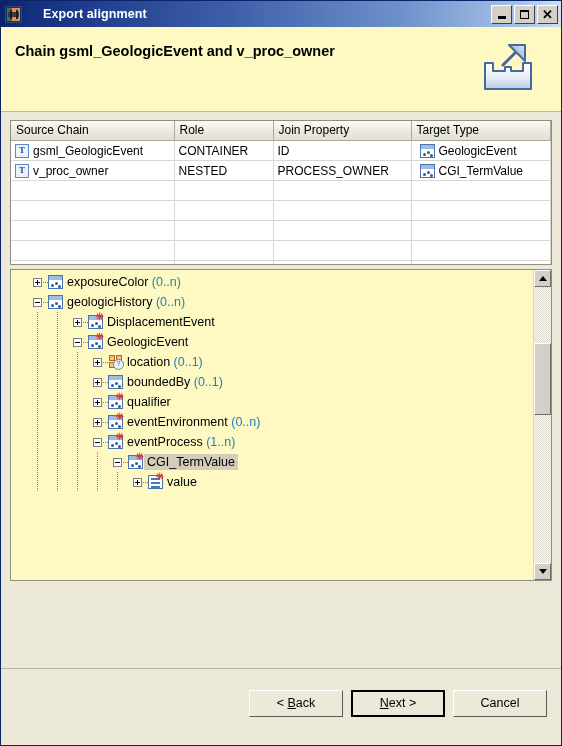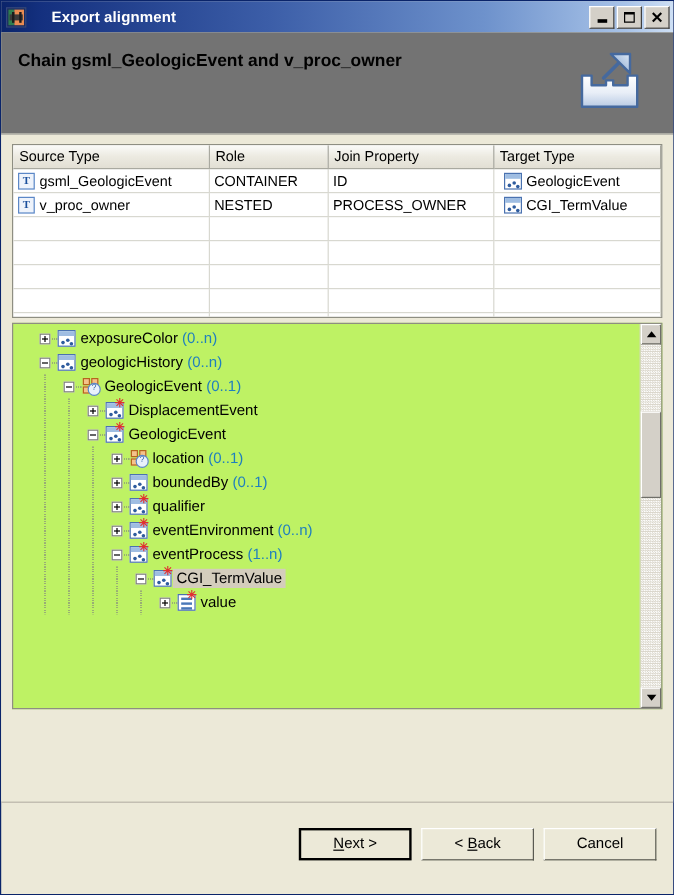--- a/index.html
+++ b/index.html
@@ -63,21 +63,21 @@
     position: absolute; left: 0; right: 0; top: 0; bottom: 0;
     display: flex; align-items: center; justify-content: center;
     font-size: 11px; line-height: 1; color: #000;
   }
   .min-bar { width: 8px; height: 3px; background: #000; margin-top: 6px; }
   .max-box { width: 9px; height: 9px; border: 1px solid #000; border-top-width: 2px; box-sizing: border-box; }
 
   
   .header {
     flex: 0 0 85px;
-    background: #737373;
+    background: #fef9c3;
     border-bottom: 1px solid #babab0;
     display: flex; align-items: flex-start;
     padding: 14px 12px 0 14px;
     box-sizing: border-box;
     position: relative;
   }
   .header-title {
     font-size: 14.5px; font-weight: bold; color: #000;
     flex: 1 1 auto;
     padding-top: 2px;
@@ -184,21 +184,21 @@
     color: #9a9a94;
     font-size: 12px;
   }
 
   
   .tree-wrap {
     flex: 1 1 auto;
     margin-top: 4px;
     margin-bottom: 0px;
     border: 1px solid #8e8e82;
-    background: #bef264;
+    background: #fef9c3;
     box-sizing: border-box;
     display: flex;
     overflow: hidden;
     min-height: 0;
   }
   .tree {
     flex: 1 1 auto; position: relative; overflow: hidden;
     padding-top: 2px;
   }
   .trow {
@@ -378,21 +378,21 @@
     <div class="table-wrap">
       <table class="maptable">
         <colgroup>
           <col style="width:163px">
             <col style="width:99px">
             <col style="width:138px">
             <col>
         </colgroup>
         <thead>
           <tr>
-            <th>Source Type</th>
+            <th>Source Chain</th>
             <th>Role</th>
             <th>Join Property</th>
             <th>Target Type</th>
           </tr>
         </thead>
         <tbody>
           <tr>
             <td>
               <div class="cellflex">
                 <span class="icon-T">T</span>
@@ -494,89 +494,72 @@
               <span class="icon-class">
                 <span class="hdr"></span>
                 <span class="d1"></span>
                 <span class="d2"></span>
                 <span class="d3"></span>
               </span>
             </span>
             <span class="tlabel">geologicHistory<span class="card"> (0..n)</span></span>
           </div>
           <div class="trow">
-            <div class="tindent" style="width: 42px;">
-              <div class="vline" style="left: 26px;"></div>
+            <div class="tindent" style="width: 62px;">
+              <div class="vline" style="left: 26px;"></div>
+              <div class="vline" style="left: 46px;"></div>
+            </div>
+            <span class="twist plus"></span>
+            <span class="hline"></span>
+            <span class="ticon-wrap">
+              <span class="icon-class">
+                <span class="hdr"></span>
+                <span class="d1"></span>
+                <span class="d2"></span>
+                <span class="d3"></span>
+                <span class="star">✳</span>
+              </span>
+            </span>
+            <span class="tlabel">DisplacementEvent</span>
+          </div>
+          <div class="trow">
+            <div class="tindent" style="width: 62px;">
+              <div class="vline" style="left: 26px;"></div>
+              <div class="vline" style="left: 46px;"></div>
             </div>
             <span class="twist"></span>
+            <span class="hline"></span>
+            <span class="ticon-wrap">
+              <span class="icon-class">
+                <span class="hdr"></span>
+                <span class="d1"></span>
+                <span class="d2"></span>
+                <span class="d3"></span>
+                <span class="star">✳</span>
+              </span>
+            </span>
+            <span class="tlabel">GeologicEvent</span>
+          </div>
+          <div class="trow">
+            <div class="tindent" style="width: 82px;">
+              <div class="vline" style="left: 26px;"></div>
+              <div class="vline" style="left: 46px;"></div>
+              <div class="vline" style="left: 66px;"></div>
+            </div>
+            <span class="twist plus"></span>
             <span class="hline"></span>
             <span class="ticon-wrap">
               <span class="icon-grid">
                 <span class="q q1"></span>
                 <span class="q q2"></span>
                 <span class="q q3"></span>
                 <span class="q q4"></span>
                 <span class="badge">?</span>
               </span>
             </span>
-            <span class="tlabel">GeologicEvent<span class="card"> (0..1)</span></span>
-          </div>
-          <div class="trow">
-            <div class="tindent" style="width: 62px;">
-              <div class="vline" style="left: 26px;"></div>
-              <div class="vline" style="left: 46px;"></div>
-            </div>
-            <span class="twist plus"></span>
-            <span class="hline"></span>
-            <span class="ticon-wrap">
-              <span class="icon-class">
-                <span class="hdr"></span>
-                <span class="d1"></span>
-                <span class="d2"></span>
-                <span class="d3"></span>
-                <span class="star">✳</span>
-              </span>
-            </span>
-            <span class="tlabel">DisplacementEvent</span>
-          </div>
-          <div class="trow">
-            <div class="tindent" style="width: 62px;">
-              <div class="vline" style="left: 26px;"></div>
-              <div class="vline" style="left: 46px;"></div>
-            </div>
-            <span class="twist"></span>
-            <span class="hline"></span>
-            <span class="ticon-wrap">
-              <span class="icon-class">
-                <span class="hdr"></span>
-                <span class="d1"></span>
-                <span class="d2"></span>
-                <span class="d3"></span>
-                <span class="star">✳</span>
-              </span>
-            </span>
-            <span class="tlabel">GeologicEvent</span>
-          </div>
-          <div class="trow">
-            <div class="tindent" style="width: 82px;">
-              <div class="vline" style="left: 26px;"></div>
-              <div class="vline" style="left: 46px;"></div>
-              <div class="vline" style="left: 66px;"></div>
-            </div>
-            <span class="twist plus"></span>
-            <span class="hline"></span>
-            <span class="ticon-wrap">
-              <span class="icon-grid">
-                <span class="q q1"></span>
-                <span class="q q2"></span>
-                <span class="q q3"></span>
-                <span class="q q4"></span>
-                <span class="badge">?</span>
-              </span>
-            </span>
             <span class="tlabel">location<span class="card"> (0..1)</span></span>
           </div>
           <div class="trow">
             <div class="tindent" style="width: 82px;">
               <div class="vline" style="left: 26px;"></div>
               <div class="vline" style="left: 46px;"></div>
               <div class="vline" style="left: 66px;"></div>
             </div>
             <span class="twist plus"></span>
             <span class="hline"></span>
@@ -701,22 +684,22 @@
       </div>
     </div>
 
 
     <div class="bottom-pad"></div>
   </div>
 
   <div class="btn-sep"></div>
 
   <div class="btn-bar">
+    <div class="btn">
+      <span>&lt; <span class="mnem">B</span>ack</span>
+    </div>
     <div class="btn default">
       <span><span class="mnem">N</span>ext &gt;</span>
-    </div>
-    <div class="btn">
-      <span>&lt; <span class="mnem">B</span>ack</span>
     </div>
     <div class="btn">Cancel</div>
   </div>
   <div class="bottom-strip"></div>
 </div>
 
 </body></html>

